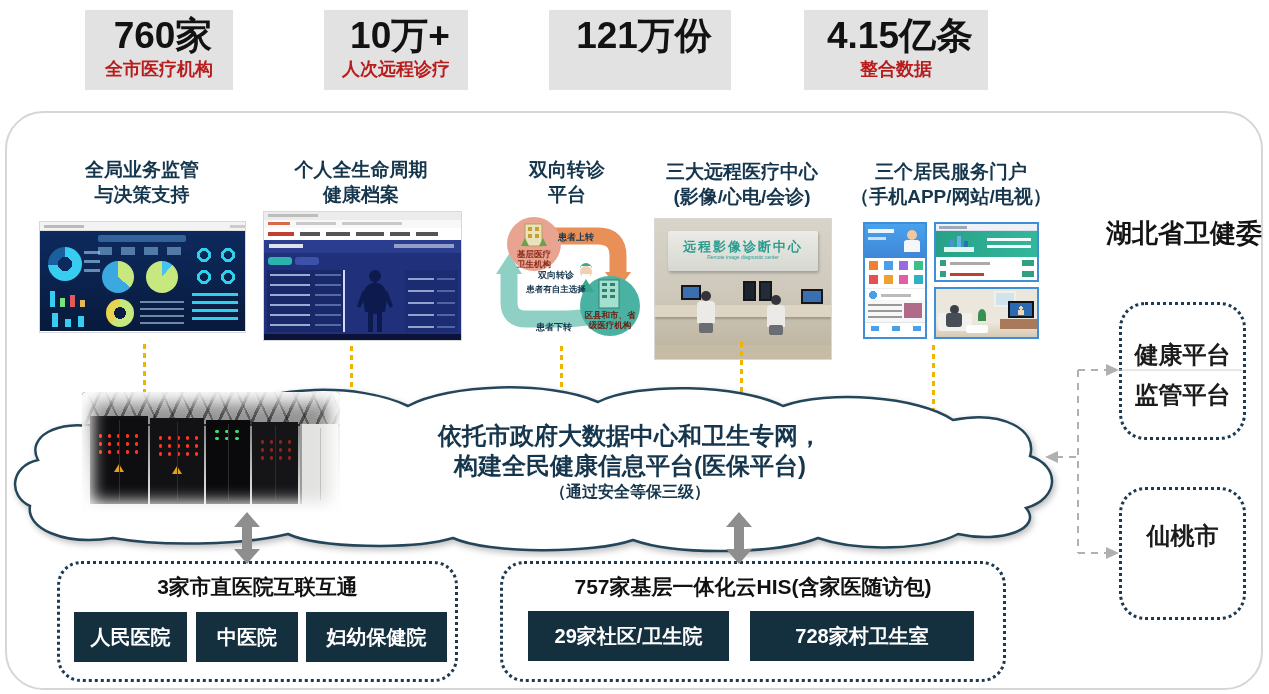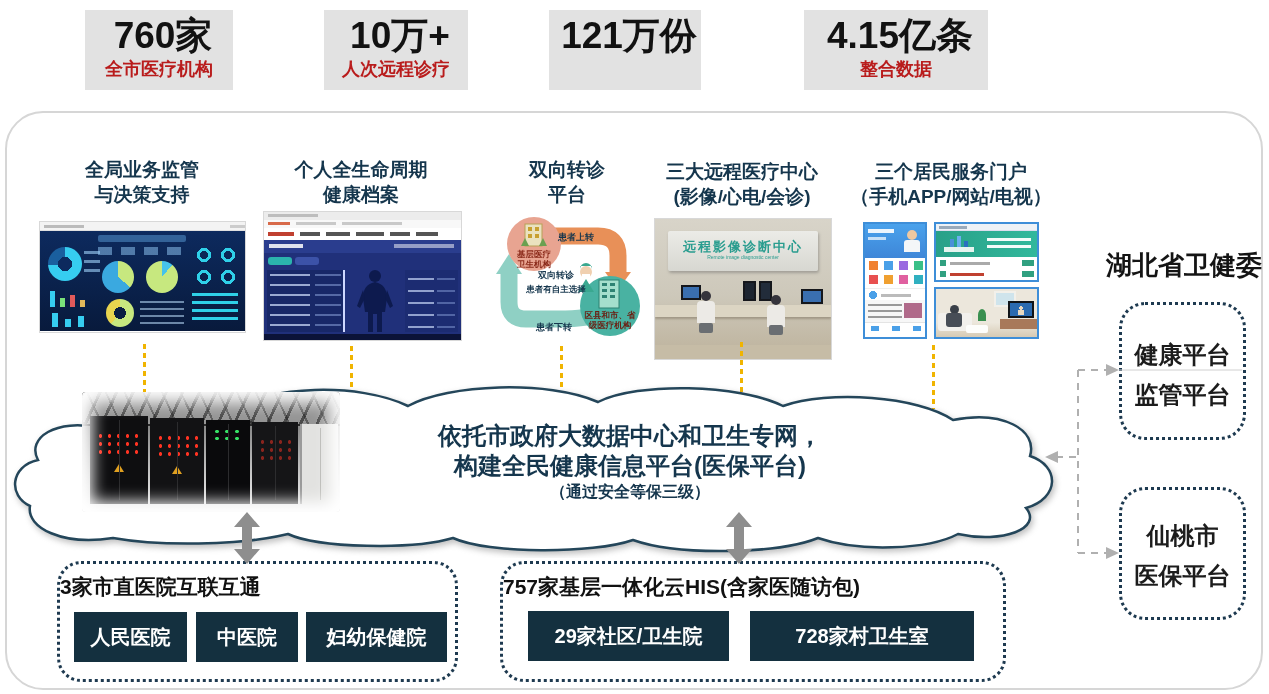--- a/index.html
+++ b/index.html
@@ -6,38 +6,38 @@
   html,body { background:#ffffff; }
   body { font-family:"Liberation Sans","DejaVu Sans",sans-serif; }
   .page { position:relative; width:1269px; height:694px; overflow:hidden; background:#fff; }
 
   
   .stat-box { position:absolute; top:10px; height:80px; background:#e2e2e2; text-align:center; padding-top:5px; }
   .stat-num { font-size:37px; font-weight:bold; color:#121212; line-height:42px; letter-spacing:0;padding-left:8px; }
   .stat-label { font-size:18px; font-weight:bold; color:#b91c1c; line-height:24px; }
   .stat-1 { left:85px;  width:148px; }
   .stat-2 { left:324px; width:144px; }
-  .stat-3 { left:549px; width:152px; }
+  .stat-3 { left:549px; width:182px; }
   .stat-4 { left:804px; width:184px; }
 
   
   .main-panel { position:absolute; left:5px; top:111px; width:1258px; height:579px;
     border:2px solid #d6d6d6; border-radius:38px; background:#fff; }
 
   
   .col-title { position:absolute; text-align:center; font-weight:bold; color:#15364d;
     font-size:19px; line-height:25px; }
   .ct1 { left:47px;  top:157px; width:190px; }
   .ct2 { left:261px; top:157px; width:200px; }
   .ct3 { left:497px; top:157px; width:140px; }
   .ct4 { left:642px; top:159px; width:200px; }
   .ct5 { left:840px; top:159px; width:222px; }
 
   .agency { position:absolute; left:1100px; top:216px; width:168px; text-align:center;
-    font-size:26px; font-weight:bold; color:#141414;margin-top:32px; }
+    font-size:26px; font-weight:bold; color:#141414; }
 
   
   .shot { position:absolute; box-shadow:0 0 0 1px #d8d8d8; background:#fff; }
   .s1 { left:40px; top:222px; width:205px; height:110px; }
   .s1-chrome { height:9px; background:#f3f3f3; border-bottom:1px solid #e0e0e0;
     background-image:linear-gradient(#bbb,#bbb),linear-gradient(#ccc,#ccc);
     background-size:40px 3px,18px 3px; background-position:4px 3px,190px 3px; background-repeat:no-repeat; }
   .s1-body { position:relative; height:100px; background:linear-gradient(180deg,#0d2a5e,#081a3c); }
   .s1-title { position:absolute; left:58px; top:4px; width:88px; height:7px; background:rgba(110,185,245,.40); border-radius:2px; }
   .s1-donut { position:absolute; left:8px; top:16px; width:34px; height:34px;
@@ -221,21 +221,21 @@
   
   .rpanel { position:absolute; left:1119px; width:127px; border:3px dotted #1e3a50; border-radius:26px;
     background:#fff; text-align:center; font-weight:bold; color:#1c1c1c; font-size:24px; }
   .rp1 { top:302px; height:138px; padding-top:30px; line-height:40px; }
   .rp2 { top:487px; height:133px; padding-top:26px; line-height:40px; }
 
   
   .bbox { position:absolute; top:561px; height:121px; border:3px dotted #1e3a50; border-radius:24px; background:#fff; }
   .bb-left { left:57px; width:401px; }
   .bb-right { left:500px; width:506px; }
-  .bbox-title { position:absolute; width:100%; top:9px; text-align:left; font-size:21px; font-weight:bold; color:#111; }
+  .bbox-title { position:absolute; width:100%; top:9px; text-align:center; font-size:21px; font-weight:bold; color:#111; }
   .navy-btn { position:absolute; top:612px; height:50px; background:#14303f; color:#fff; font-size:20px; font-weight:bold;
     display:flex; align-items:center; justify-content:center; }
   .nb1 { left:74px;  width:113px; }
   .nb2 { left:196px; width:102px; }
   .nb3 { left:306px; width:141px; }
   .nb4 { left:528px; top:611px; width:201px; }
   .nb5 { left:750px; top:611px; width:224px; }
 
   
   .overlay { position:absolute; left:0; top:0; width:1269px; height:694px; pointer-events:none; }
@@ -477,21 +477,20 @@
     <div class="cloud-line12">构建全民健康信息平台(医保平台)</div>
     <div class="cloud-line3">（通过安全等保三级）</div>
   </div>
 
   <div class="rpanel rp1">
     <div>健康平台</div>
     <div>监管平台</div>
   </div>
   <div class="rpanel rp2">
     <div>仙桃市</div>
-    <div>医保平台</div>
   </div>
 
   <div class="bbox bb-left">
     <div class="bbox-title">3家市直医院互联互通</div>
   </div>
   <div class="bbox bb-right">
     <div class="bbox-title">757家基层一体化云HIS(含家医随访包)</div>
   </div>
   <div class="navy-btn nb1">人民医院</div>
   <div class="navy-btn nb2">中医院</div>

